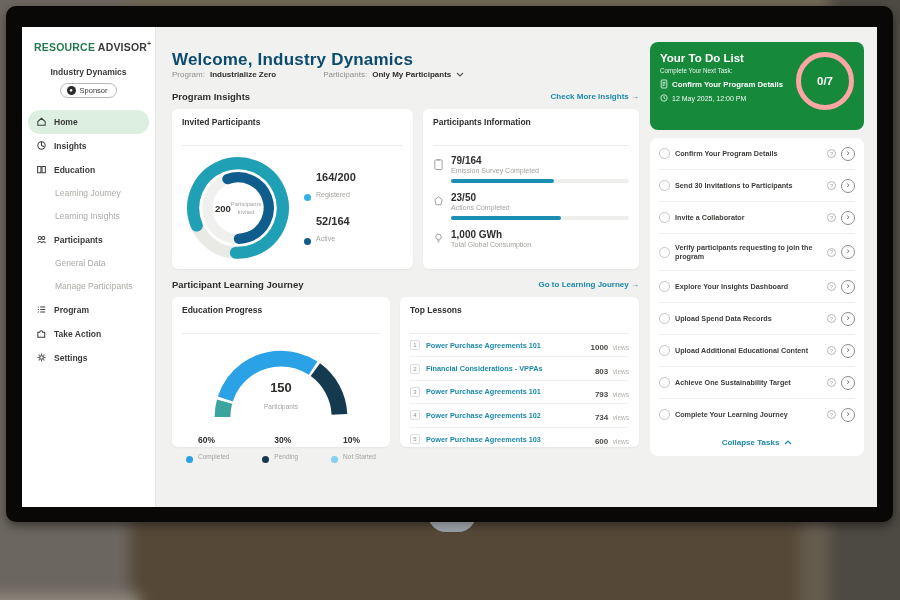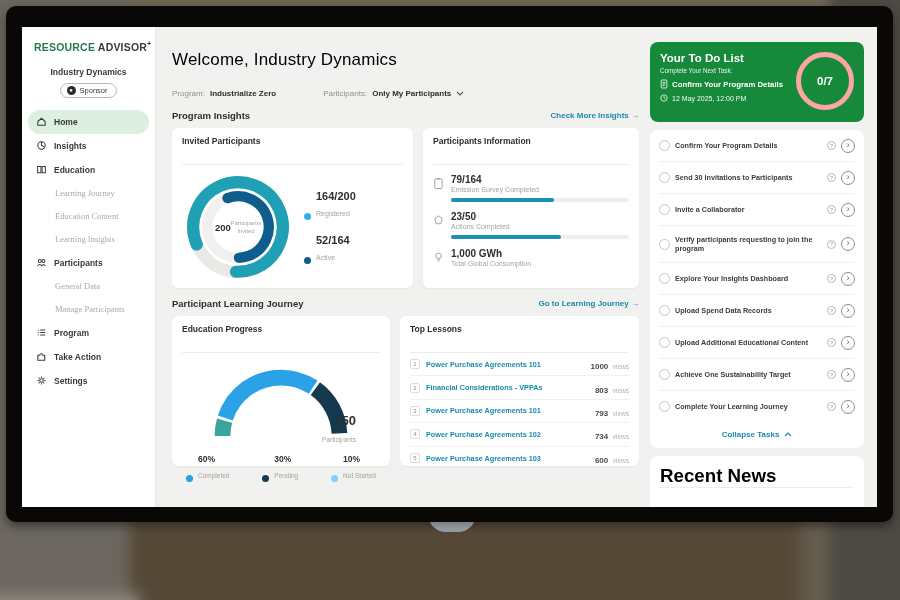--- a/index.html
+++ b/index.html
@@ -27,28 +27,28 @@
   .logo { padding:13px 8px 2px 12px; font-size:10.5px; font-weight:bold; letter-spacing:.2px; white-space:nowrap; }
   .logo .g { color:#27794d; } .logo .d { color:#3a3a38; } .logo sup { font-size:7px; }
   .org { text-align:center; font-size:8.5px; font-weight:bold; color:#3a3a38; margin-top:12px; }
   .sponsor { display:flex; align-items:center; gap:4px; width:max-content; margin:6px auto 10px;
              border:1px solid #b9b9b4; border-radius:10px; padding:2px 9px 2px 6px; font-size:7.5px; color:#3a3a38; background:#fff; cursor:pointer;}
   .sp-ic { width:9px; height:9px; border-radius:50%; background:#2b2b29; color:#fff; font-size:6px; line-height:9px; text-align:center; }
   .nav { padding:2px 6px; }
   .nav-item { display:flex; align-items:center; gap:7px; height:24px; padding:0 8px; border-radius:12px;
               font-size:8.5px; font-weight:bold; color:#3a3a38; cursor:pointer; }
   .nav-item.active { background:#dcefe0; }
-  .nav-item.sub { padding-left:27px; color:#a9a9a4; font-weight:normal; height:23px;font-family:Liberation Serif, serif; }
+  .nav-item.sub { padding-left:27px; color:#a9a9a4; font-weight:normal; height:23px; }
   .nico { width:11px; height:11px; flex:0 0 11px; }
   .nico svg { display:block; }
 
   
   .main { position:absolute; left:134px; top:0; right:0; bottom:0; padding:8px 13px 0 16px; display:flex; gap:11px; }
   .content { width:467px; flex:0 0 467px; }
-  h1 { font-size:17px; font-weight:normal; color:#000000; margin:15px 0 19px; letter-spacing:.2px; }
+  h1 { font-size:17px; font-weight:bold; color:#0c4a6e; margin:15px 0 0; letter-spacing:.2px; }
   .filters { display:flex; gap:34px; font-size:8px; color:#8f8f8a; margin-bottom:12px; }
   .filter { display:flex; align-items:center; gap:5px; cursor:pointer; }
   .filter b { color:#2e2e2c; font-size:8px; }
   .caret { width:8px; height:5px; }
   .sect { display:flex; justify-content:space-between; align-items:center; margin:10px 0 7px; }
   .sect h2 { font-size:9.5px; font-weight:bold; color:#2e2e2c; }
   .tlink { font-size:8px; font-weight:bold; color:#1c89ab; cursor:pointer; white-space:nowrap; }
   .cards { display:flex; gap:10px; }
   .card { background:#fff; border-radius:6px; box-shadow:0 1px 2px rgba(0,0,0,.05); padding:8px 10px; }
   .card h3 { font-size:8.5px; font-weight:bold; color:#2e2e2c; padding-bottom:18px; border-bottom:1px solid #ececea; }
@@ -71,39 +71,39 @@
   .metric { display:flex; gap:7px; margin-top:9px; }
   .mico { width:11px; flex:0 0 11px; padding-top:2px; }
   .metric b { font-size:10px; color:#2e2e2c; display:block; }
   .metric .mlab { font-size:7px; color:#a3a39e; margin-top:1px; }
   .bar { height:4px; background:#eeeeec; border-radius:2px; margin-top:5px; width:178px; }
   .bar i { display:block; height:4px; border-radius:2px; background:#1b8fb3; }
 
   
   .card-edu { width:218px; height:150px; }
   .gauge-wrap { position:relative; width:150px; margin:8px auto 0; }
-  .gauge-center { position:absolute; left:0; right:0; bottom:2px; text-align:right; }
+  .gauge-center { position:absolute; left:0; right:0; bottom:16px; text-align:center; }
   .gauge-center b { font-size:13px; color:#2e2e2c; display:block; }
   .gauge-center span { font-size:6.5px; color:#a3a39e; }
   .legend-h { display:flex; justify-content:space-between; padding:6px 4px 0; }
   .legend-h .leg b { font-size:8.5px; }
   .legend-h .leg span { font-size:6.5px; }
 
   
   .card-lessons { flex:1; height:150px; padding-bottom:0; }
   .lesson { display:flex; align-items:center; gap:6px; height:23.4px; border-bottom:1px solid #f0f0ee; }
   .lesson:last-child { border-bottom:none; }
   .rank { width:10px; height:10px; border:1px solid #ddddd9; border-radius:2px; font-size:6px; color:#8f8f8a;
           display:flex; align-items:center; justify-content:center; flex:0 0 10px; }
   .ltitle { flex:1; font-size:7.3px; font-weight:bold; color:#1c89ab; cursor:pointer; }
   .views b { font-size:8px; color:#4a4a47; } .views span { font-size:6.5px; color:#b0b0ab; }
 
   
   .rightcol { flex:1; padding-top:7px; }
-  .todo-green { background:#168a3a; border-radius:8px; padding:10px 10px 12px; display:flex; gap:6px; color:#fff; }
+  .todo-green { background:#168a3a; border-radius:8px; padding:10px 10px 20px; display:flex; gap:6px; color:#fff; }
   .tg-left { flex:1; }
   .tg-left h2 { font-size:11.5px; font-weight:bold; margin-bottom:3px; }
   .tg-sub { font-size:6.3px; opacity:.9; margin-bottom:5px; }
   .tg-row { display:flex; align-items:center; gap:4px; font-size:7.8px; font-weight:bold; margin-bottom:5px; }
   .tg-row.date { font-size:7px; font-weight:normal; opacity:.95; }
   .ring { width:58px; height:58px; flex:0 0 58px; border-radius:50%; border:5px solid #fca5a5;
           display:flex; align-items:center; justify-content:center; font-size:11.5px; font-weight:bold; align-self:center; }
 
   .tasks-card { background:#fff; border-radius:8px; margin-top:8px; padding:0 9px; }
   .task { display:flex; align-items:center; gap:5px; padding:8.5px 0; border-bottom:1px solid #efefec; }
@@ -168,23 +168,20 @@
                 <path d="M1.8 2.8 H5.4 V9.6 H1.8 Z"></path>
                 <path d="M6.6 2.8 H10.2 V9.6 H6.6 Z"></path>
               </svg>
             </span>
         <span>Education</span>
       </div>
       <div class="nav-item sub">
             <span>Learning Journey</span>
           </div>
       <div class="nav-item sub">
-            <span>Education Content</span>
-          </div>
-      <div class="nav-item sub">
             <span>Learning Insights</span>
           </div>
       <div class="nav-item">
         <span class="nico">
               <svg viewBox="0 0 12 12" width="11" height="11" fill="none" stroke="#3a3a38" stroke-width="1.1">
                 <circle cx="4.2" cy="4.4" r="1.7"></circle>
                 <circle cx="8" cy="4.4" r="1.7"></circle>
                 <path d="M1.6 9.8 Q4.2 6.8 6.4 9.8"></path>
                 <path d="M6 9.8 Q8 7 10.4 9.8"></path>
               </svg>
@@ -471,20 +468,17 @@
           <span class="chev">›</span>
         </div>
         <div class="collapse">
           <span>Collapse Tasks</span>
           <svg viewBox="0 0 8 5" width="8" height="5">
                 <path d="M1 4 L4 1 L7 4" fill="none" stroke="#1c89ab" stroke-width="1.2"></path>
               </svg>
         </div>
       </div>
 
-      <div class="news-card">
-        <h3>Recent News</h3>
-      </div>
     </div>
   </div>
 
 </div>
 </div>
 
 </body></html>

